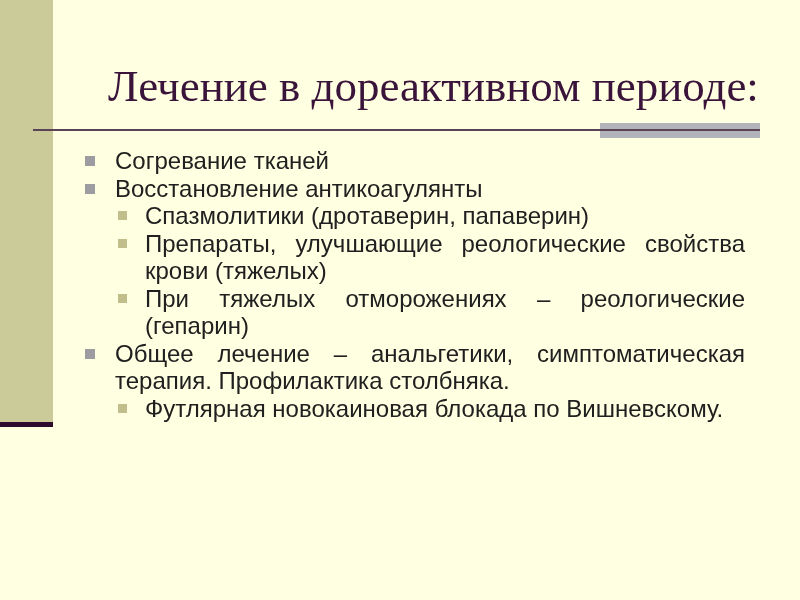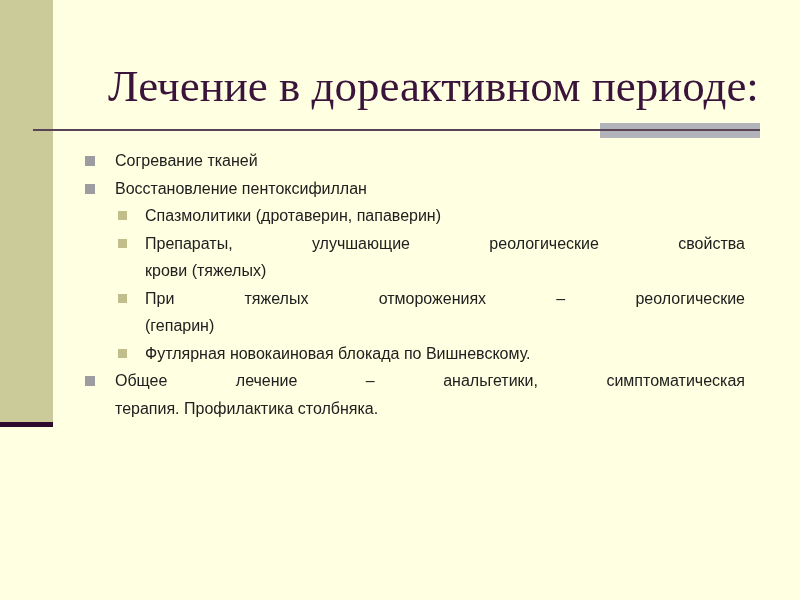--- a/index.html
+++ b/index.html
@@ -36,21 +36,21 @@
   }
   .rule-line {
     position: absolute; left: 33px; top: 129px;
     width: 727px; height: 2px;
     background: var(--rule-line, #5A4257);
   }
   .content {
     position: absolute; left: 85px; top: 147px;
     width: 660px;
     color: var(--body-text, #202020);
-    font-size: 16px; line-height: 27.5px;
+    font-size: 24px; line-height: 27.5px;
   }
   .item { display: flex; align-items: flex-start; }
   .item .bullet {
     flex: 0 0 auto;
     margin-top: 9px;
   }
   .item.lvl1 .bullet {
     width: 10px; height: 10px; margin-right: 20px;
     background: var(--bullet-level1, #9C9CA1);
   }
@@ -75,21 +75,21 @@
   <div class="content">
       <div class="item lvl1">
         <span class="bullet"></span>
         <div class="text">
           <div class="line">Согревание тканей</div>
         </div>
       </div>
       <div class="item lvl1">
         <span class="bullet"></span>
         <div class="text">
-          <div class="line">Восстановление пентоксифиллан</div>
+          <div class="line">Восстановление антикоагулянты</div>
         </div>
       </div>
       <div class="item lvl2">
         <span class="bullet"></span>
         <div class="text">
           <div class="line">Спазмолитики (дротаверин, папаверин)</div>
         </div>
       </div>
       <div class="item lvl2">
         <span class="bullet"></span>
@@ -98,27 +98,27 @@
           <div class="line">крови (тяжелых)</div>
         </div>
       </div>
       <div class="item lvl2">
         <span class="bullet"></span>
         <div class="text">
           <div class="line stretch">При тяжелых отморожениях – реологические</div>
           <div class="line">(гепарин)</div>
         </div>
       </div>
-      <div class="item lvl2">
-        <span class="bullet"></span>
-        <div class="text">
-          <div class="line">Футлярная новокаиновая блокада по Вишневскому.</div>
-        </div>
-      </div>
       <div class="item lvl1">
         <span class="bullet"></span>
         <div class="text">
           <div class="line stretch">Общее лечение – анальгетики, симптоматическая</div>
           <div class="line">терапия. Профилактика столбняка.</div>
         </div>
       </div>
+      <div class="item lvl2">
+        <span class="bullet"></span>
+        <div class="text">
+          <div class="line">Футлярная новокаиновая блокада по Вишневскому.</div>
+        </div>
+      </div>
     </div>
 </div>
 
 </body></html>

